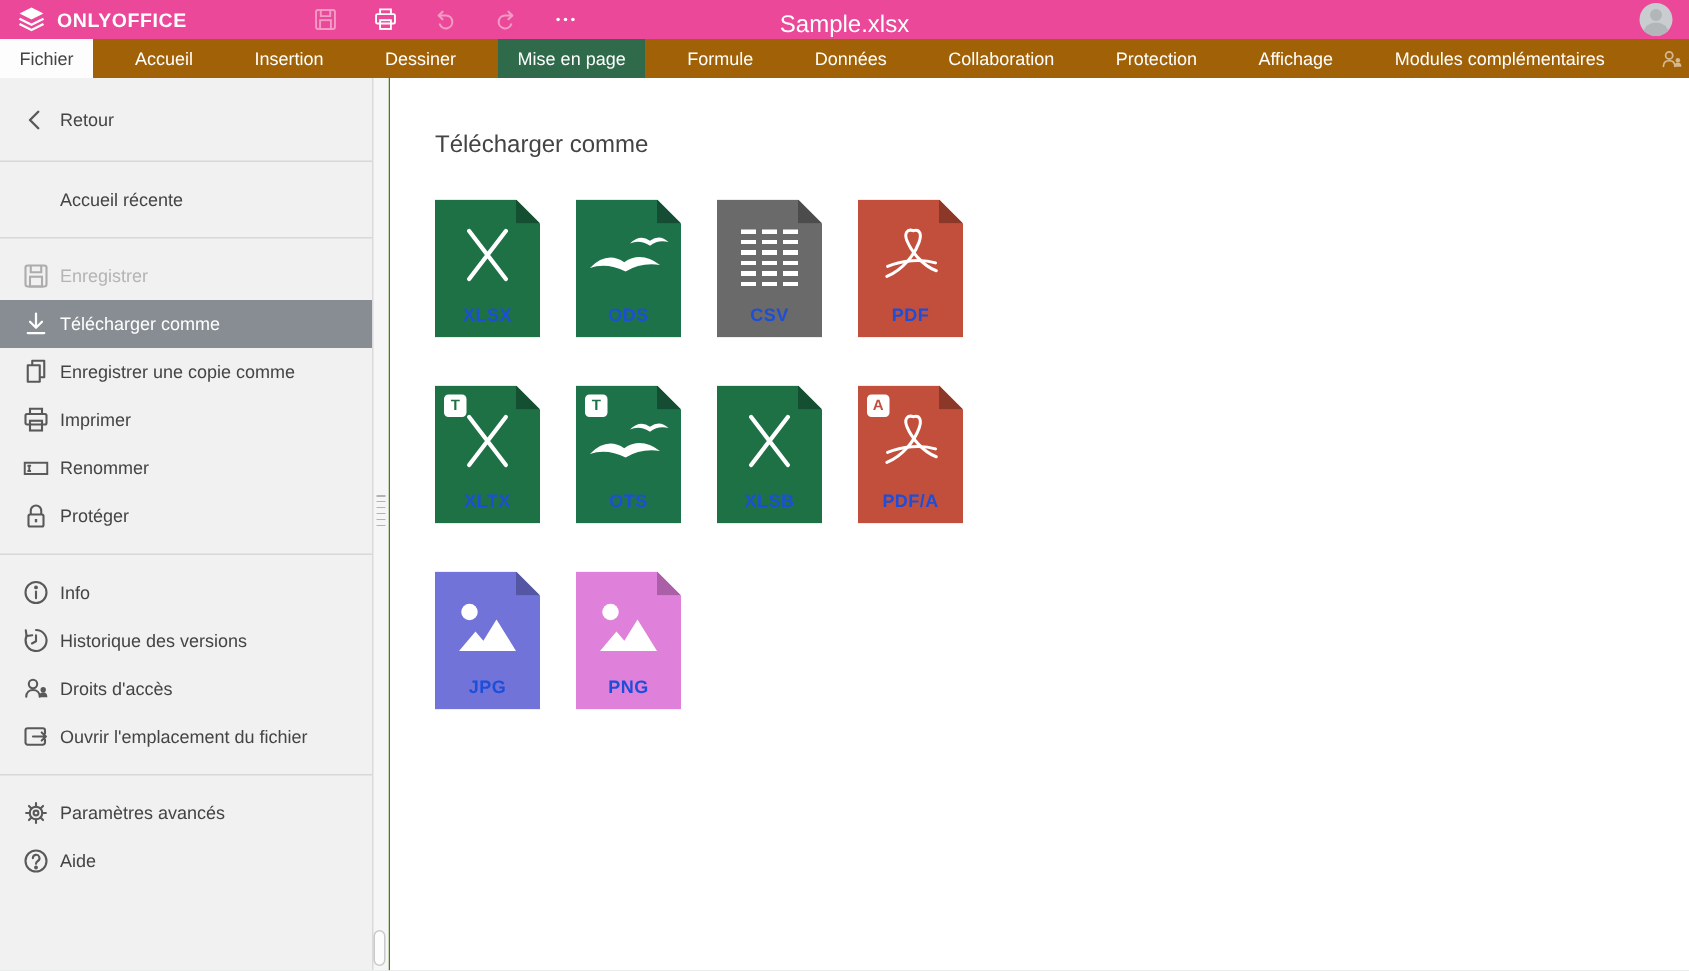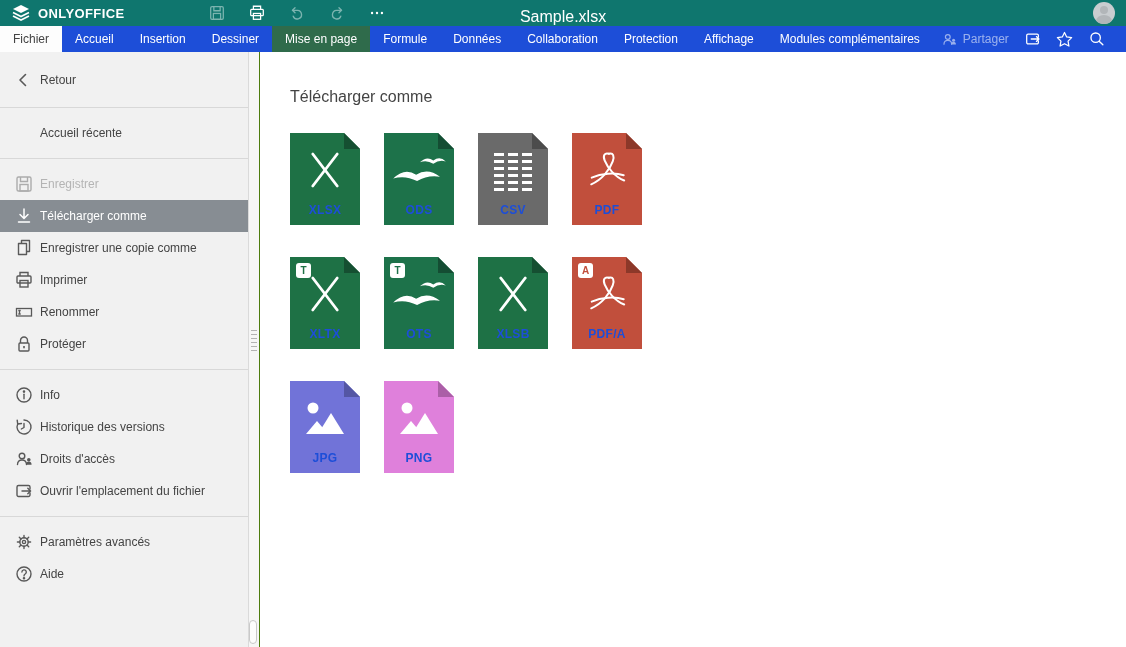--- a/index.html
+++ b/index.html
@@ -60,21 +60,21 @@
               font-size:12px;letter-spacing:.3px;}
   .csv-cols{display:flex;gap:4px;margin-top:6px;}
   .csv-col{width:10px;height:40px;background:repeating-linear-gradient(#fff 0 3px,transparent 3px 7px);}
   svg{display:block;}
 </style>
 </head>
 <body>
 
 <div class="app">
 
-  <div class="topbar" style="background: #0f766e; text-align: right;">
+  <div class="topbar" style="background: #ec4899; text-align: right;">
     <div class="logo">
       <svg width="20" height="20" viewBox="0 0 20 20">
         <path d="M10 2 L18 6 L10 10 L2 6 Z" fill="#fff"></path>
         <path d="M2 9.5 l8 4 8 -4" fill="none" stroke="#fff" stroke-width="1.6"></path>
         <path d="M2 13 l8 4 8 -4" fill="none" stroke="#fff" stroke-width="1.6"></path>
       </svg>
       <span class="logo-text">ONLYOFFICE</span>
     </div>
     <div class="tb-buttons">
       <div class="tb-btn dim">
@@ -108,21 +108,21 @@
           <circle cx="4.5" cy="10" r="1.3"></circle>
             <circle cx="10" cy="10" r="1.3"></circle>
             <circle cx="15.5" cy="10" r="1.3"></circle>
         </svg>
       </div>
     </div>
     <div class="doc-title">Sample.xlsx</div>
     <div class="avatar"></div>
   </div>
 
-  <div class="tabbar" style="background: #1d4ed8;">
+  <div class="tabbar" style="background: #a16207; gap: 15px;">
     <div class="tab file">Fichier</div>
     <div class="tab">Accueil</div>
     <div class="tab">Insertion</div>
     <div class="tab">Dessiner</div>
     <div class="tab active" style="background: rgb(47, 107, 75);">Mise en page</div>
     <div class="tab">Formule</div>
     <div class="tab">Données</div>
     <div class="tab">Collaboration</div>
     <div class="tab">Protection</div>
     <div class="tab">Affichage</div>

